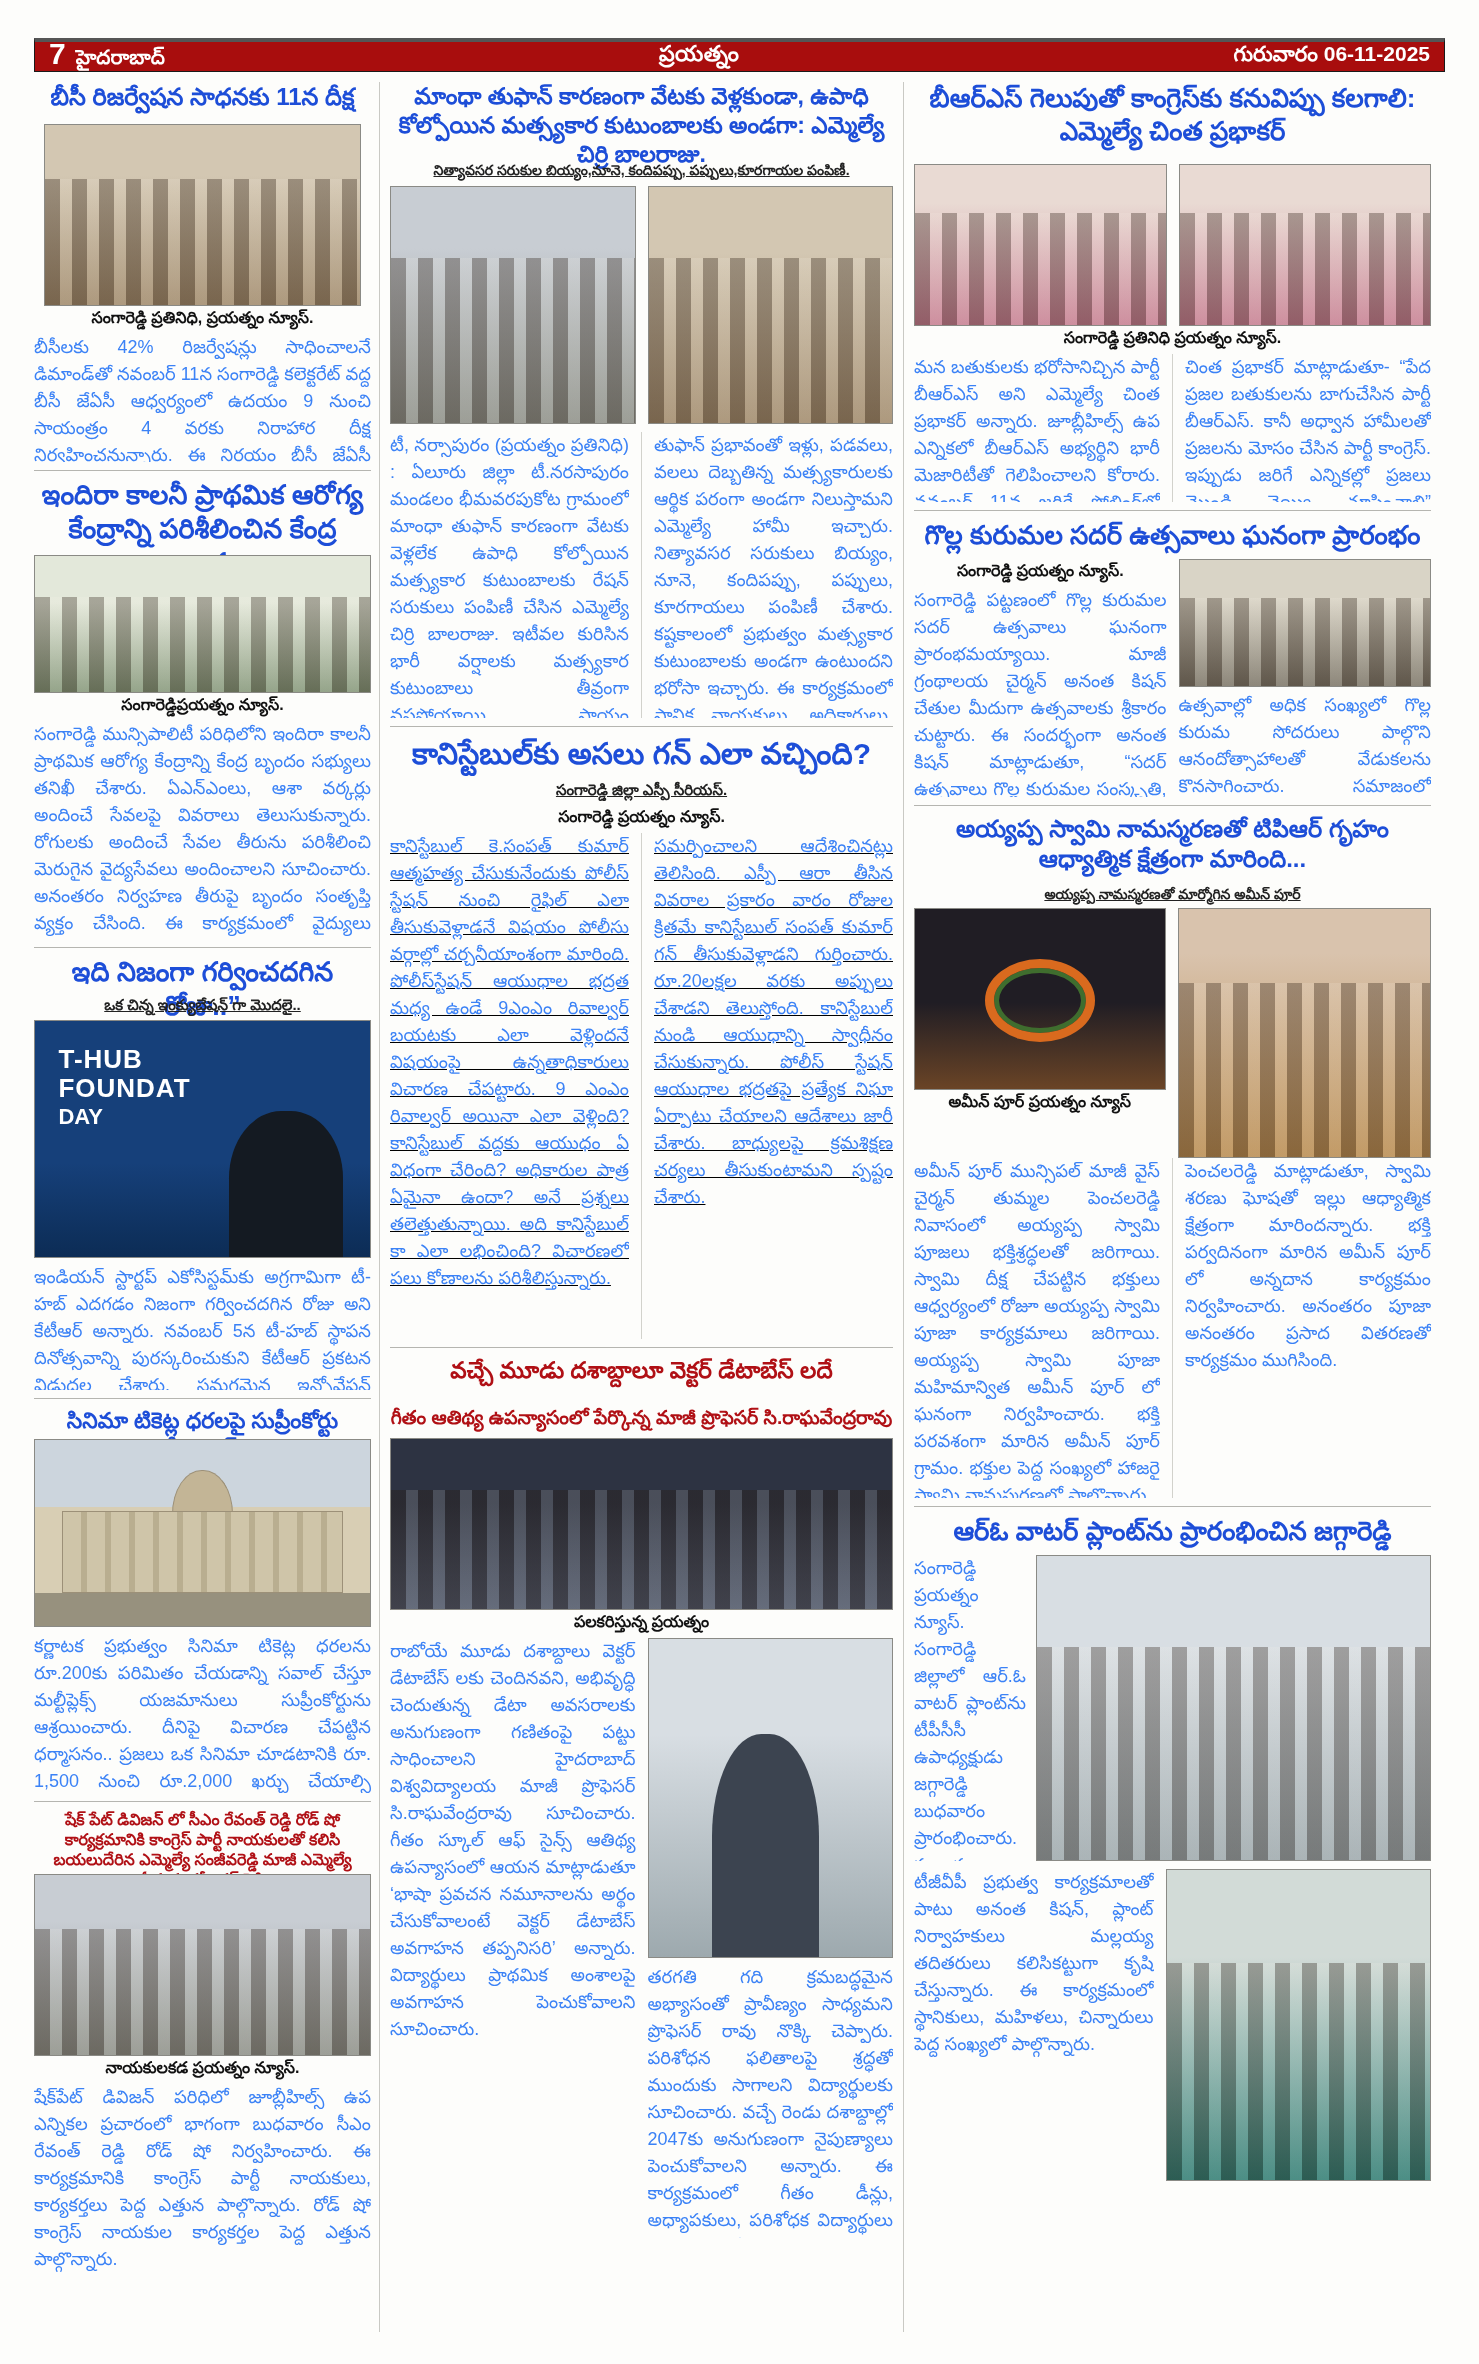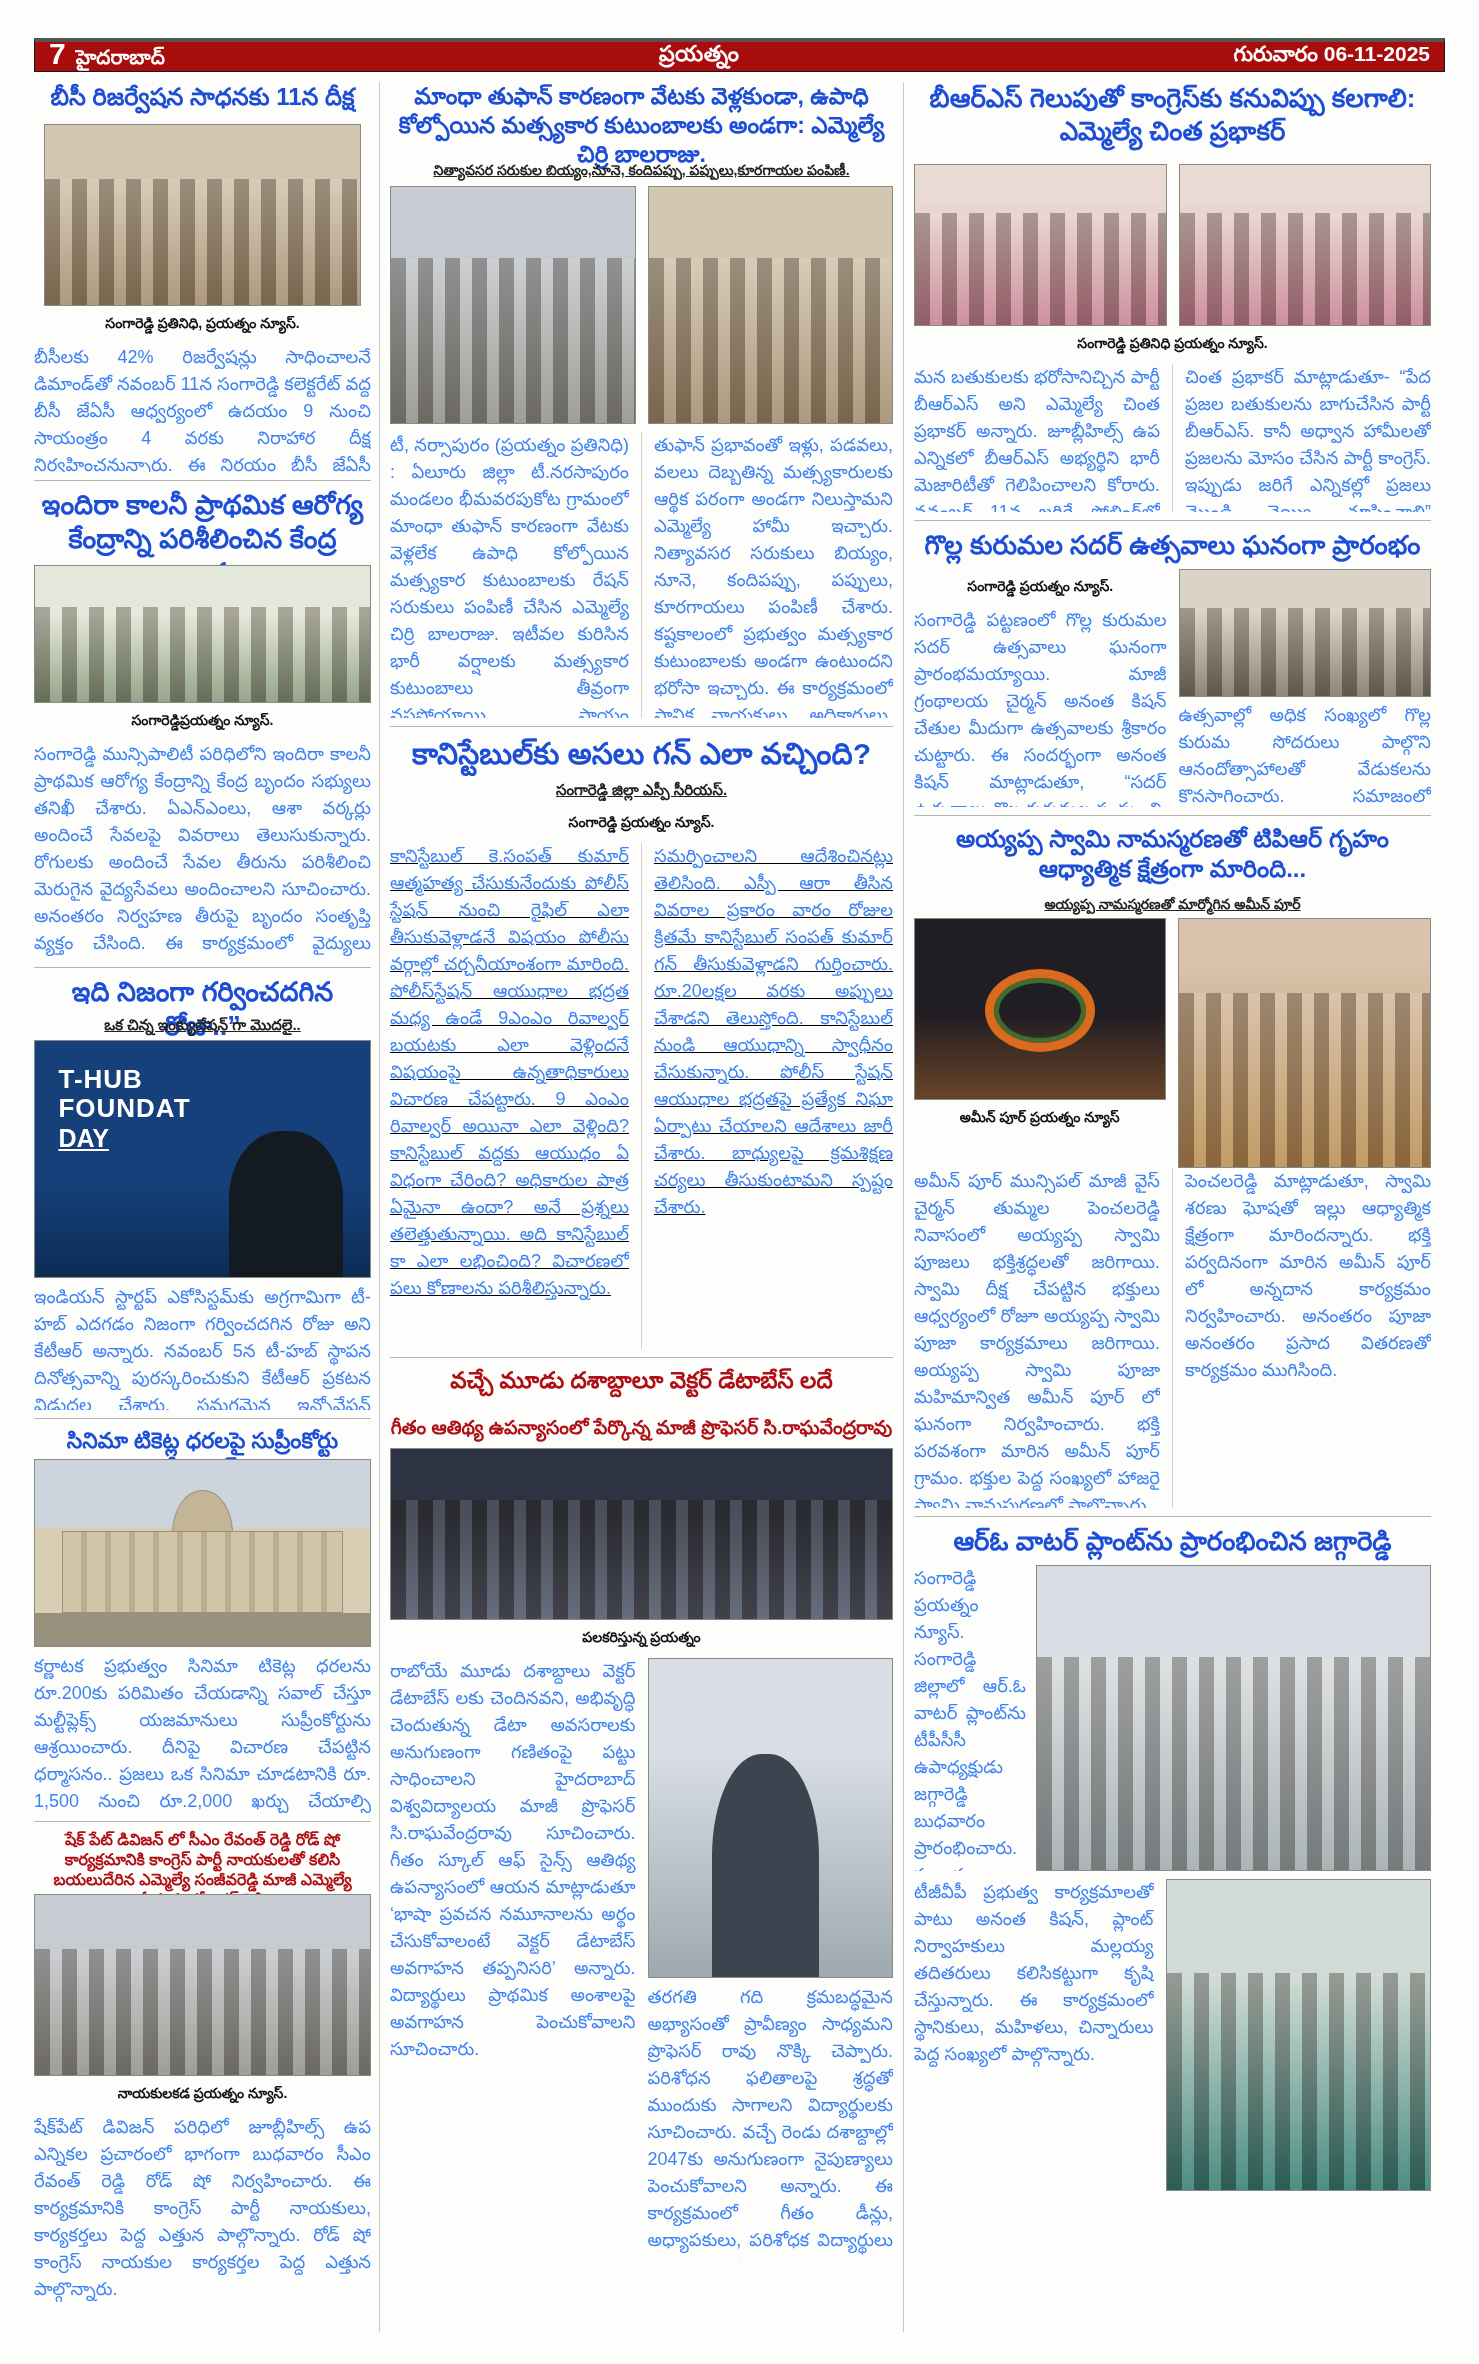--- a/index.html
+++ b/index.html
@@ -26,21 +26,21 @@
   .col { display:flex; flex-direction:column; overflow:hidden; }
   .col-left   { width:345px; padding-right:8px; }
   .col-center { width:525px; padding:0 10px; border-left:1px solid #c9c9c4; border-right:1px solid #c9c9c4; }
   .col-right  { width:527px; padding-left:10px; }
   .article { display:flex; flex-direction:column; }
   .rule { border-top:1px solid #b5b5b0; margin:8px 0; }
   
   .hl   { font-weight:bold; color:#1d4ed8; text-align:center; line-height:1.25; }
   .hl-red { color:#b01015; }
   .sub  { font-weight:bold; color:#222; text-align:center;text-decoration:underline; }
-  .cap  { font-weight:bold; color:#111; text-align:center; font-size:14px; margin:9px 0; }
+  .cap  { font-weight:bold; color:#111; text-align:center; font-size:16px; margin:3px 0; }
   .body-txt { font-size:18px; line-height:1.5; color:#3b82f6; text-align:justify; overflow:hidden; }
   .twocol { display:flex; gap:12px; }
   .twocol > .body-txt { flex:1; }
   .vsep { border-left:1px solid #d2d2cc; }
   
   .photo { position:relative; overflow:hidden; border:1px solid #8a8a85; flex:none; }
   .photo.people::after {
     content:""; position:absolute; left:0; right:0; bottom:0; height:70%;
     background:repeating-linear-gradient(90deg, rgba(38,24,14,.32) 0 15px, rgba(252,246,236,.14) 15px 27px);
   }
@@ -56,21 +56,21 @@
   .ph-plant { background:linear-gradient(180deg,#d8dee3 0 30%,#9da9ae 100%); }
   .ph-kids  { background:linear-gradient(180deg,#d2dbd7 0 28%,#2f7d74 100%); }
   .ph-stage { background:linear-gradient(180deg,#d9d4c6 0 30%,#7b7568 100%); }
   .dome { position:absolute; top:16%; left:41%; width:18%; height:24%;
           border-radius:50% 50% 0 0/100% 100% 0 0; background:#c3b596; border:1px solid #9c9078; }
   .court-base { position:absolute; top:38%; left:8%; right:8%; bottom:18%;
           background:repeating-linear-gradient(90deg,#cfc5a9 0 18px,#b9ae90 18px 24px); border:1px solid #9c9078; }
   .thub-txt { position:absolute; left:7%; top:10%; color:#fff; font-weight:bold; line-height:1.15; }
   .thub-l1 { font-size:26px; letter-spacing:1px; }
   .thub-l2 { font-size:26px; letter-spacing:1px; }
-  .thub-l3 { font-size:25px;text-decoration:underline; }
+  .thub-l3 { font-size:22px; }
   .speaker { position:absolute; right:8%; bottom:0; width:34%; height:62%;
              background:#141a22; border-radius:46% 46% 0 0; }
   .garland { position:absolute; left:28%; top:28%; width:44%; height:46%;
              border:9px solid #d96a1e; border-radius:50%; box-shadow:0 0 0 5px #3f6d2e inset; }
 </style>
 </head>
 <body>
 
 <div id="page">
 

